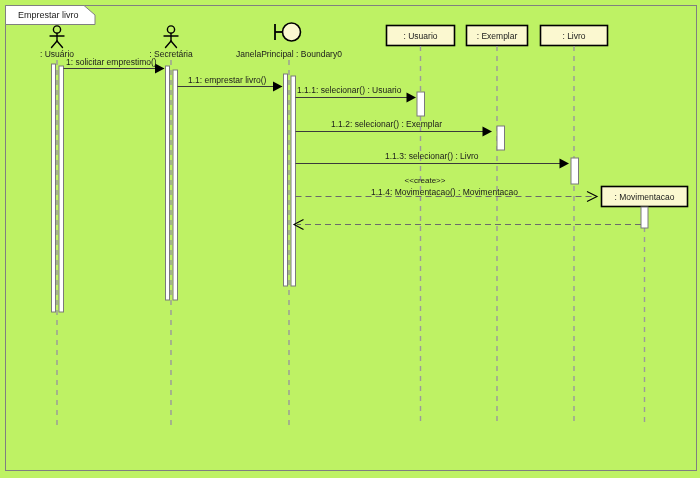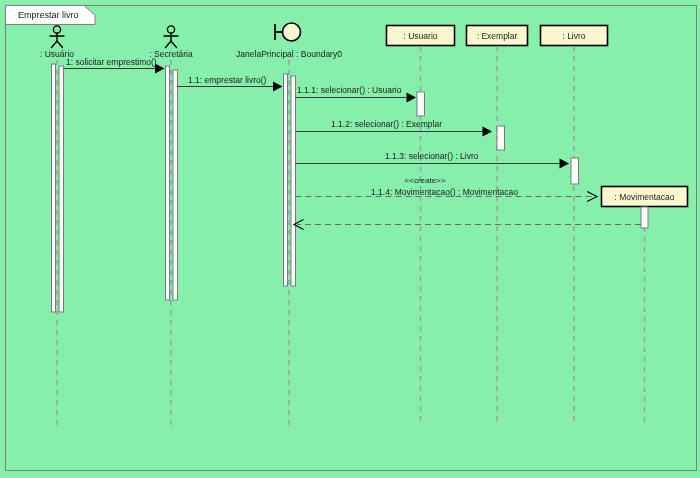--- a/index.html
+++ b/index.html
@@ -10,21 +10,21 @@
   body {
     width: 700px;
     height: 478px;
     font-family: "Liberation Sans", sans-serif;
     overflow: hidden;
   }
   #diagram-root {
     position: relative;
     width: 700px;
     height: 478px;
-    background: #86efac;
+    background: #bef264;
   }
   svg#sd {
     position: absolute;
     left: 0;
     top: 0;
     display: block;
   }
   .lbl {
     font-family: "Liberation Sans", sans-serif;
     font-size: 8.5px;

